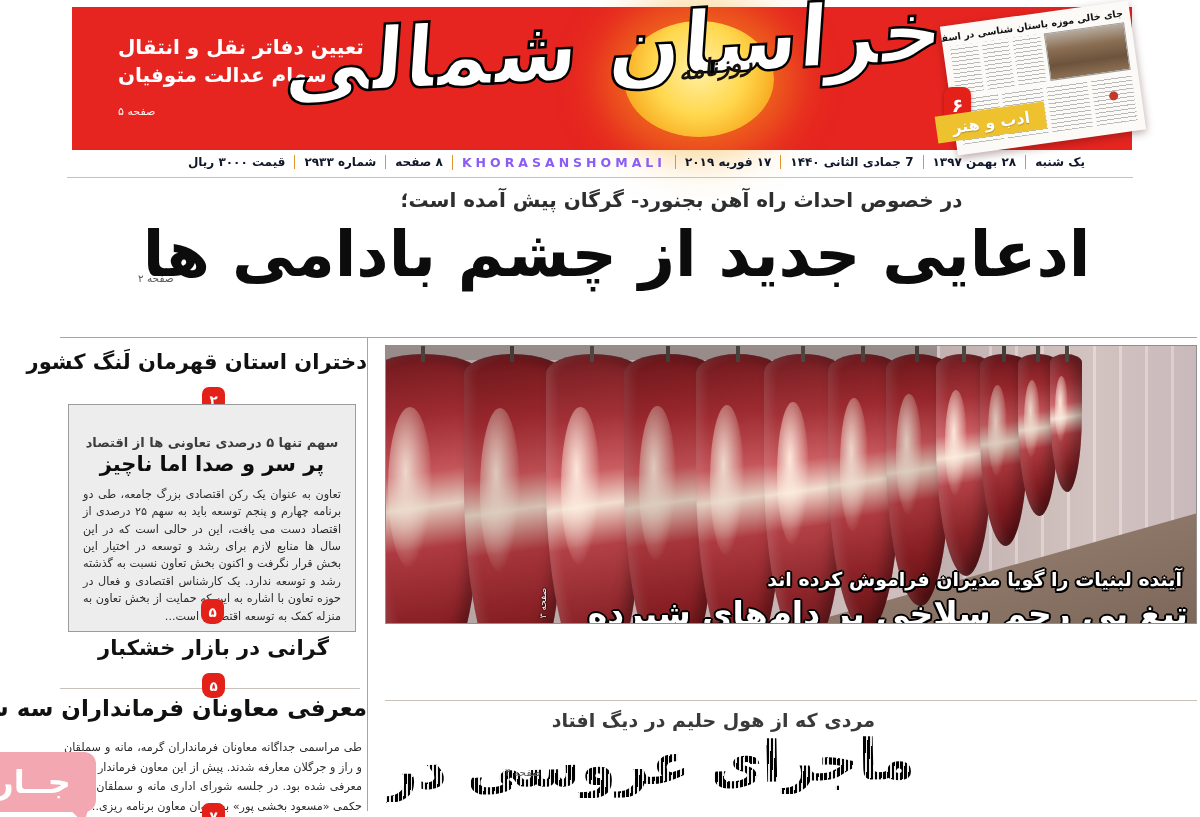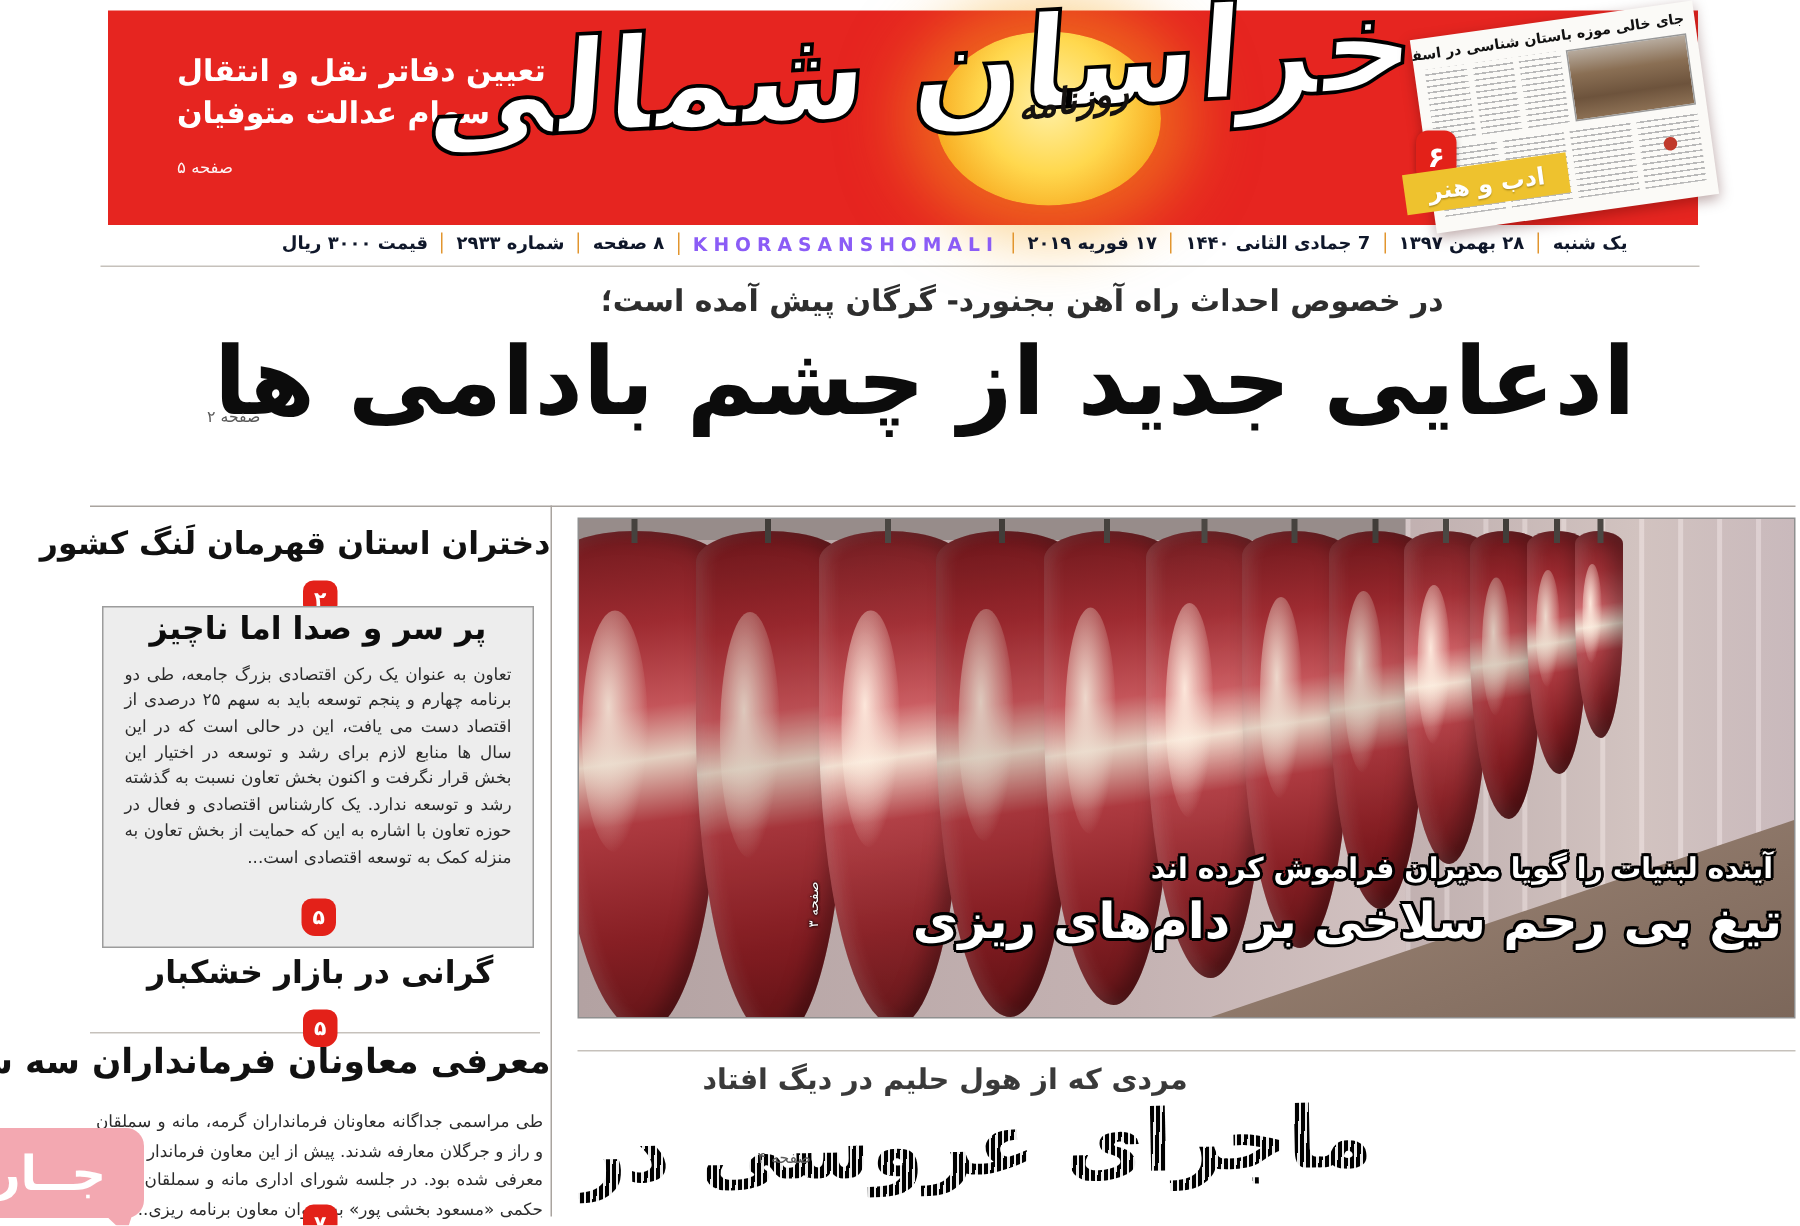--- a/index.html
+++ b/index.html
@@ -79,21 +79,21 @@
   .b4{top:466px;}
 
   
   .watermark{position:absolute;left:-30px;top:752px;width:126px;height:60px;background:#f3a8b1;
        border-radius:12px;display:flex;align-items:center;justify-content:center;z-index:6;}
   .watermark::after{content:"";position:absolute;right:10px;bottom:-11px;width:0;height:0;
        border-left:18px solid transparent;border-top:13px solid #f3a8b1;transform:skewX(-18deg);}
   .wm-text{color:#fff;font-size:32px;font-weight:900;letter-spacing:2px;direction:rtl;}
 
   
-  .photo{position:absolute;left:385px;top:345px;width:812px;height:334px;border:1px solid #8f8f8f;
+  .photo{position:absolute;left:385px;top:345px;width:812px;height:279px;border:1px solid #8f8f8f;
        background:linear-gradient(to right,#b3a2a2 0%,#c4b2b2 45%,#d3c3c2 70%,#cdbdbf 100%);overflow:hidden;}
   .photo .ceiling{position:absolute;left:0;top:0;width:100%;height:14px;background:#978c8a;}
   .photo .wallr{position:absolute;right:0;top:0;width:32%;height:100%;
        background:repeating-linear-gradient(90deg,rgba(255,255,255,.18) 0 3px,rgba(0,0,0,.05) 3px 26px),
        linear-gradient(to right,#cbbaba,#ddcdca 60%,#d4c3c6);}
   .photo .floor{position:absolute;right:0;bottom:0;width:48%;height:46%;
        background:linear-gradient(to bottom right,#a28a7a,#7c675a);
        clip-path:polygon(0 100%,100% 14%,100% 100%);}
   .carcass{position:absolute;top:8px;border-radius:48% 52% 46% 54%/6% 6% 58% 62%;
        background:linear-gradient(172deg,#6e181c 0%,#9e2b31 20%,#c4555a 36%,#e3cfc0 46%,#ad3a40 58%,#871f24 80%,#5f1316 100%);
@@ -117,21 +117,21 @@
   .c12{left:664px;width:32px;height:138px;}
   .outline-w{color:#fff;text-shadow:-1.5px -1.5px 0 #000,1.5px -1.5px 0 #000,-1.5px 1.5px 0 #000,
        1.5px 1.5px 0 #000,0 2px 0 #000,0 -2px 0 #000,2px 0 0 #000,-2px 0 0 #000;}
   .photo-kicker{position:absolute;right:14px;top:222px;font-size:19px;font-weight:bold;direction:rtl;white-space:nowrap;}
   .photo-headline{position:absolute;right:8px;top:248px;font-size:33px;font-weight:900;direction:rtl;white-space:nowrap;}
   .photo-pref{position:absolute;left:142px;top:252px;font-size:9px;color:#fff;transform:rotate(-90deg);
        text-shadow:0 0 2px #000,0 0 2px #000;}
 
   
   .rule-bottom{left:385px;top:700px;width:812px;}
-  .bottom-kicker{position:absolute;left:385px;top:709px;width:490px;text-align:center;font-size:19px;
+  .bottom-kicker{position:absolute;left:385px;top:709px;width:490px;text-align:right;font-size:19px;
        font-weight:bold;color:#3a3a3a;direction:rtl;white-space:nowrap;}
   .bottom-headline{position:absolute;left:385px;top:731px;width:530px;text-align:center;font-size:57px;
        font-weight:900;direction:rtl;white-space:nowrap;letter-spacing:1px;transform:rotate(-1.2deg);
        background:repeating-linear-gradient(93deg,#000 0 2.6px,rgba(0,0,0,.08) 2.6px 4.2px);
        -webkit-background-clip:text;background-clip:text;color:transparent;}
   .bottom-pref{position:absolute;left:505px;top:766px;}
 </style>
 </head>
 <body>
 
@@ -187,20 +187,21 @@
   <div class="pageref lead-pref">صفحه ۲</div>
 
   <div class="rule rule-grid"></div>
   <div class="vdiv"></div>
 
   <div class="leftcol">
     <div class="lc-title t1">دختران استان قهرمان لَنگ کشور</div>
     <div class="badge badge-c b1">۲</div>
 
     <div class="graybox">
+      <div class="gb-kicker">سهم تنها ۵ درصدی تعاونی ها از اقتصاد</div>
       <div class="gb-title">پر سر و صدا اما ناچیز</div>
       <div class="gb-body">تعاون به عنوان یک رکن اقتصادی بزرگ جامعه، طی دو برنامه چهارم و پنجم توسعه باید به سهم ۲۵ درصدی از اقتصاد دست می یافت، این در حالی است که در این سال ها منابع لازم برای رشد و توسعه در اختیار این بخش قرار نگرفت و اکنون بخش تعاون نسبت به گذشته رشد و توسعه ندارد. یک کارشناس اقتصادی و فعال در حوزه تعاون با اشاره به این که حمایت از بخش تعاون به منزله کمک به توسعه اقتصادی است...</div>
       <div class="badge gb-badge">۵</div>
     </div>
 
     <div class="lc-title t3">گرانی در بازار خشکبار</div>
     <div class="badge badge-c b3">۵</div>
 
     <div class="lc-title t4">معرفی معاونان فرمانداران سه شهرستان</div>
     <div class="lc-body4">طی مراسمی جداگانه معاونان فرمانداران گرمه، مانه و سملقان و راز و جرگلان معارفه شدند. پیش از این معاون فرماندار جاجرم معرفی شده بود. در جلسه شورای اداری مانه و سملقان و طی حکمی «مسعود بخشی پور» به عنوان معاون برنامه ریزی...</div>
@@ -222,21 +223,21 @@
     <div class="carcass c4"></div>
     <div class="carcass c5"></div>
     <div class="carcass c6"></div>
     <div class="carcass c7"></div>
     <div class="carcass c8"></div>
     <div class="carcass c9"></div>
     <div class="carcass c10"></div>
     <div class="carcass c11"></div>
     <div class="carcass c12"></div>
     <div class="photo-kicker outline-w">آینده لبنیات را گویا مدیران فراموش کرده اند</div>
-    <div class="photo-headline outline-w">تیغ بی رحم سلاخی بر دام‌های ریزی</div>
+    <div class="photo-headline outline-w">تیغ بی رحم سلاخی بر دام‌های شیرده</div>
     <div class="photo-pref">صفحه ۳</div>
   </div>
 
   <div class="rule rule-bottom"></div>
   <div class="bottom-kicker">مردی که از هول حلیم در دیگ افتاد</div>
   <div class="bottom-headline">ماجرای عروسی در زندان</div>
   <div class="pageref bottom-pref">صفحه ۴</div>
 
 </div>
 

